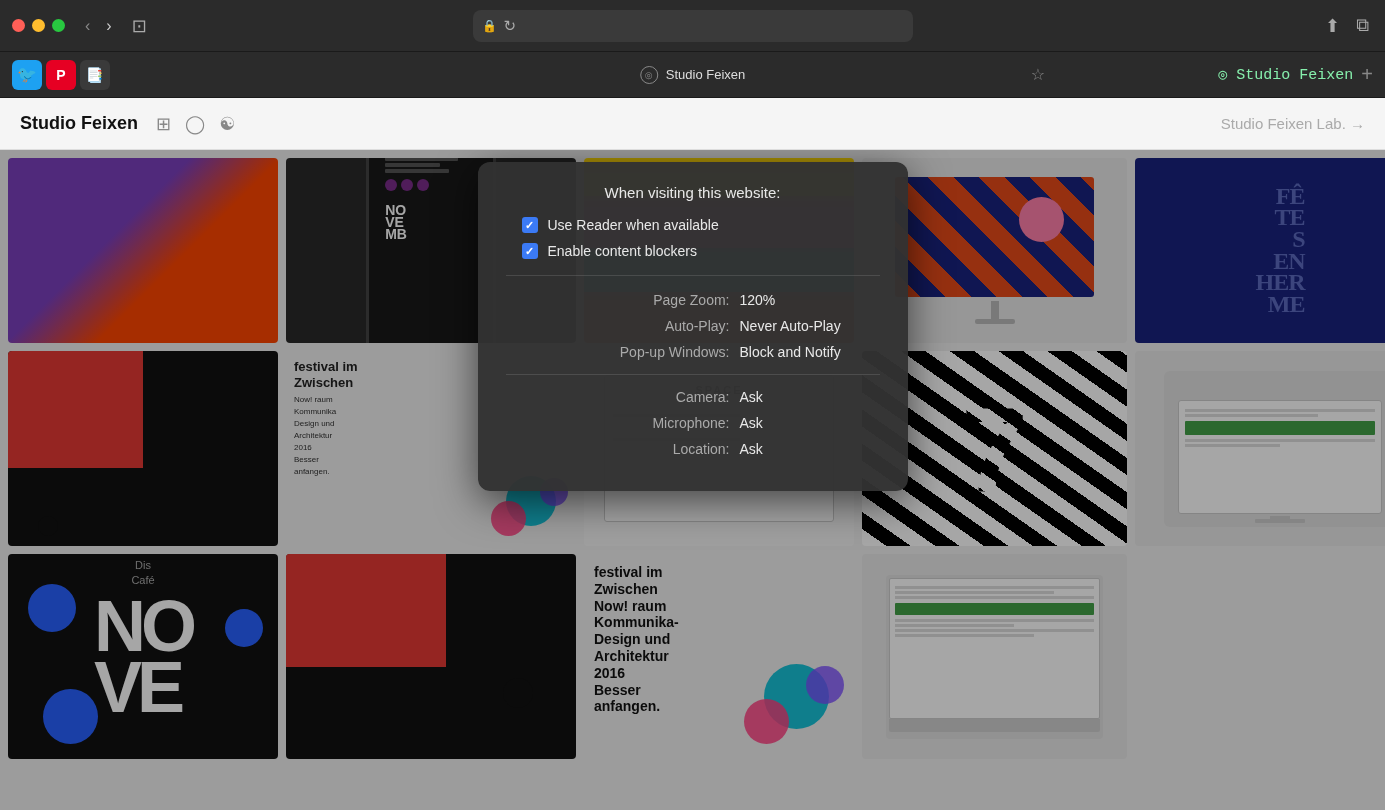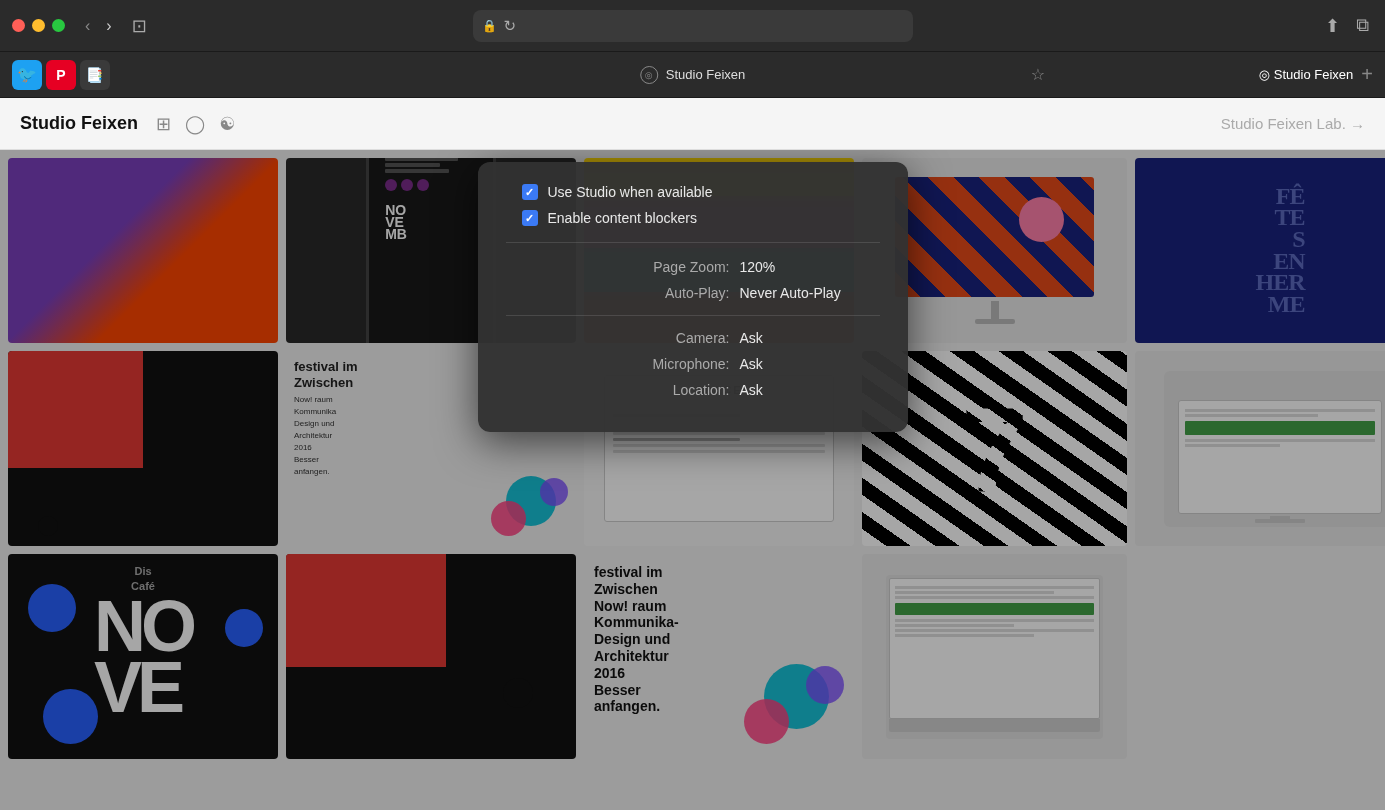--- a/index.html
+++ b/index.html
@@ -519,21 +519,21 @@
   </div>
 
   <div class="tab-item">
     <div class="tab-favicon">◎</div>
     <span class="tab-title">Studio Feixen</span>
   </div>
 
   <span class="star-btn">☆</span>
 
   <div class="tab-right-section">
-    <span style="color:#ffffff; font-size:13px;">◎ Studio Feixen</span>
+    <span style="color:#86efac; font-size:15px;font-family:Liberation Mono, monospace;">◎ Studio Feixen</span>
     <button class="add-tab-btn">+</button>
   </div>
 </div>
 
 <div class="page-header">
   <span class="site-title">Studio Feixen</span>
   <div class="header-icons">
     <span class="header-icon">⊞</span>
     <span class="header-icon">◯</span>
     <span class="header-icon">☯</span>
@@ -653,21 +653,21 @@
           <div style="height:14px; background:#43a047; margin:4px 0; border-radius:1px;"></div>
           <div style="height:3px; background:#ddd; margin:2px 0;"></div>
           <div style="height:3px; background:#ddd; margin:2px 0; width:50%;"></div>
         </div>
         <div style="width:20px; height:3px; background:#ccc; margin-top:2px;"></div>
         <div style="width:50px; height:4px; background:#ccc; border-radius:1px;"></div>
       </div>
     </div>
 
     <div class="grid-item" style="background:#111; position:relative; overflow:hidden;">
-      <div style="position:absolute; top:10px; left:50%; transform:translateX(-50%); font-size:11px; color:#aaa; text-align:center; line-height:1.4; font-weight:700;">
+      <div style="position:absolute; top:4px; left:50%; transform:translateX(-50%); font-size:11px; color:#aaa; text-align:center; line-height:1.4; font-weight:400;">
         <div>Dis</div>
           <div>Café</div>
       </div>
       <div style="position:absolute; top:50%; left:50%; transform:translate(-50%,-50%); font-size:72px; font-weight:900; color:#fff; letter-spacing:-5px; line-height:0.85; z-index:2;">
         NO<br>VE
       </div>
       <div style="position:absolute; top:30px; left:20px; width:48px; height:48px; background:#2962ff; border-radius:50%; z-index:3;"></div>
       <div style="position:absolute; top:55px; right:15px; width:38px; height:38px; background:#2962ff; border-radius:50%; z-index:3;"></div>
       <div style="position:absolute; bottom:15px; left:35px; width:55px; height:55px; background:#2962ff; border-radius:50%; z-index:3;"></div>
     </div>
@@ -701,26 +701,27 @@
         </div>
         <div style="width:100%; height:8%; background:#d0d0d0; border-radius:0 0 2px 2px;"></div>
       </div>
     </div>
 
   </div>
 
   <div class="popup-overlay">
     <div class="popup">
 
+      <div class="popup-title">When visiting this website:</div>
 
       <div class="checkbox-row">
         <div class="cb-box">
           <span class="cb-check">✓</span>
         </div>
-        <span class="cb-label">Use Studio when available</span>
+        <span class="cb-label">Use Reader when available</span>
       </div>
 
       <div class="checkbox-row">
         <div class="cb-box">
           <span class="cb-check">✓</span>
         </div>
         <span class="cb-label">Enable content blockers</span>
       </div>
 
       <hr class="popup-divider">
@@ -728,20 +729,24 @@
       <div class="settings-row">
         <span class="settings-label">Page Zoom:</span>
         <span class="settings-value">120%</span>
       </div>
 
       <div class="settings-row">
         <span class="settings-label">Auto-Play:</span>
         <span class="settings-value">Never Auto-Play</span>
       </div>
 
+      <div class="settings-row">
+        <span class="settings-label">Pop-up Windows:</span>
+        <span class="settings-value">Block and Notify</span>
+      </div>
 
       <hr class="popup-divider2">
 
       <div class="settings-row">
         <span class="settings-label">Camera:</span>
         <span class="settings-value">Ask</span>
       </div>
 
       <div class="settings-row">
         <span class="settings-label">Microphone:</span>

